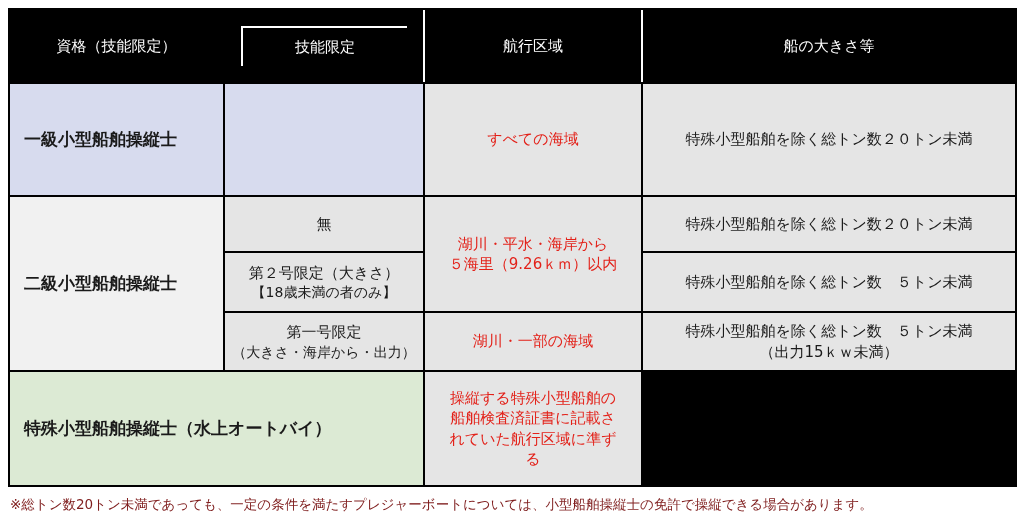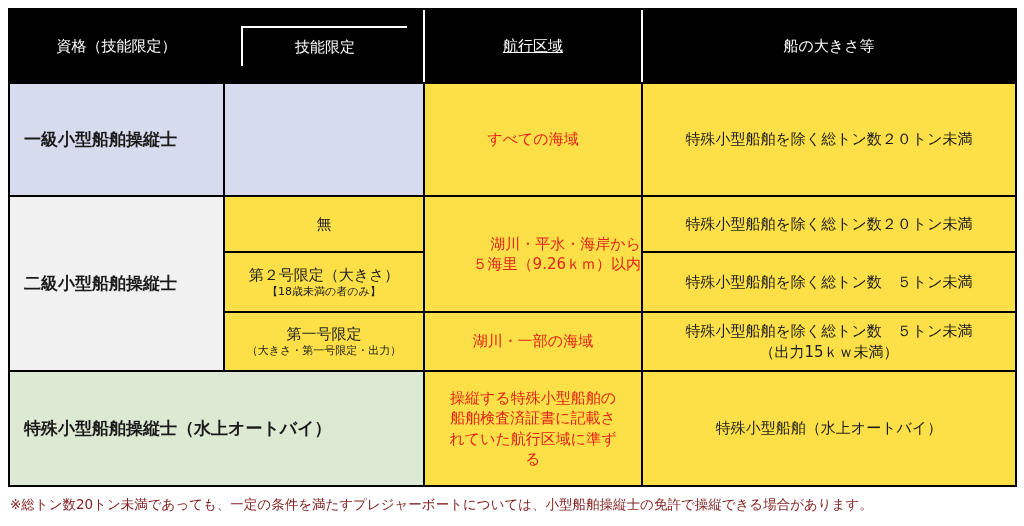--- a/index.html
+++ b/index.html
@@ -20,67 +20,67 @@
   .table-wrap{position:absolute;left:8px;top:8px;}
   .license-table{
     display:grid;
     grid-template-columns:213px 198px 216px 372px;
     grid-template-rows:72px 111px 54px 58px 57px 113px;
     gap:2px;
     background:var(--grid-line);
     border:2px solid var(--grid-line);
   }
   .cell{
-    background:#fde047;
+    background:#e5e5e5;
     display:flex;flex-direction:column;
     align-items:center;justify-content:center;
     text-align:center;font-size:15px;line-height:1.35;
   }
   
   .cell.header{
     background:var(--header-bg);color:var(--header-text);
     font-size:15px;
   }
   .cell.header.sep{box-shadow:-2px 0 0 var(--header-text);}
   .h-qual{grid-column:1;grid-row:1;}
   .h-skill-cell{grid-column:2;grid-row:1;position:relative;justify-content:flex-end;align-items:stretch;}
   .skill-box{
     height:44px;margin:16px;border-top:2px solid var(--header-text);border-left:2px solid var(--header-text);
     display:flex;align-items:center;justify-content:center;
   }
-  .h-nav{grid-column:3;grid-row:1;text-decoration:underline;}
+  .h-nav{grid-column:3;grid-row:1;}
   .h-size{grid-column:4;grid-row:1;}
   
   .r1-license{grid-column:1;grid-row:2;}
   .r1-skill{grid-column:2;grid-row:2;background:var(--grade1-row-bg);}
   .r1-nav{grid-column:3;grid-row:2;}
   .r1-size{grid-column:4;grid-row:2;}
   
   .r2-license{grid-column:1;grid-row:3 / span 3;background:var(--grade2-label-bg);}
   .r2s1-lim{grid-column:2;grid-row:3;}
   .r2s2-lim{grid-column:2;grid-row:4;}
   .r2s3-lim{grid-column:2;grid-row:5;}
-  .r2-nav{grid-column:3;grid-row:3 / span 2;align-items:flex-end;}
+  .r2-nav{grid-column:3;grid-row:3 / span 2;}
   .r2s3-nav{grid-column:3;grid-row:5;}
   .r2s1-size{grid-column:4;grid-row:3;}
   .r2s2-size{grid-column:4;grid-row:4;}
   .r2s3-size{grid-column:4;grid-row:5;}
   
   .r3-license{grid-column:1 / span 2;grid-row:6;background:var(--special-row-bg);}
   .r3-nav{grid-column:3;grid-row:6;padding:0 22px;}
   .r3-size{grid-column:4;grid-row:6;}
   
   .license-label{
     align-items:flex-start;justify-content:center;
     text-align:left;padding-left:14px;
     font-weight:bold;font-size:17px;
   }
   .r1-license{background:var(--grade1-row-bg);}
   .red{color:var(--red-text);}
-  .note{font-size:11px;line-height:1.3;}
+  .note{font-size:14px;line-height:1.3;}
   .footnote{
     position:absolute;left:10px;top:496px;
     font-size:13.5px;color:#7f1d1d;white-space:nowrap;
   }
 </style>
 </head>
 <body>
 
 <div class="table-wrap">
   <div class="license-table">
@@ -107,21 +107,21 @@
 
     <div class="cell r2s1-lim">無</div>
 
     <div class="cell r2s2-lim">
       <span>第２号限定（大きさ）</span>
       <span class="note">【18歳未満の者のみ】</span>
     </div>
 
     <div class="cell r2s3-lim">
       <span>第一号限定</span>
-      <span class="note">（大きさ・第一号限定・出力）</span>
+      <span class="note">（大きさ・海岸から・出力）</span>
     </div>
 
     <div class="cell red r2-nav">
       <span>湖川・平水・海岸から</span>
       <span>５海里（9.26ｋｍ）以内</span>
     </div>
 
     <div class="cell red r2s3-nav">湖川・一部の海域</div>
 
     <div class="cell r2s1-size">特殊小型船舶を除く総トン数２０トン未満</div>
@@ -130,18 +130,17 @@
 
     <div class="cell r2s3-size">
       <span>特殊小型船舶を除く総トン数　５トン未満</span>
       <span>（出力15ｋｗ未満）</span>
     </div>
 
     <div class="cell license-label r3-license">特殊小型船舶操縦士（水上オートバイ）</div>
 
     <div class="cell red r3-nav">操縦する特殊小型船舶の船舶検査済証書に記載されていた航行区域に準ずる</div>
 
-    <div class="cell r3-size">特殊小型船舶（水上オートバイ）</div>
 
   </div>
 </div>
 
 <div class="footnote">※総トン数20トン未満であっても、一定の条件を満たすプレジャーボートについては、小型船舶操縦士の免許で操縦できる場合があります。</div>
 
 </body></html>

